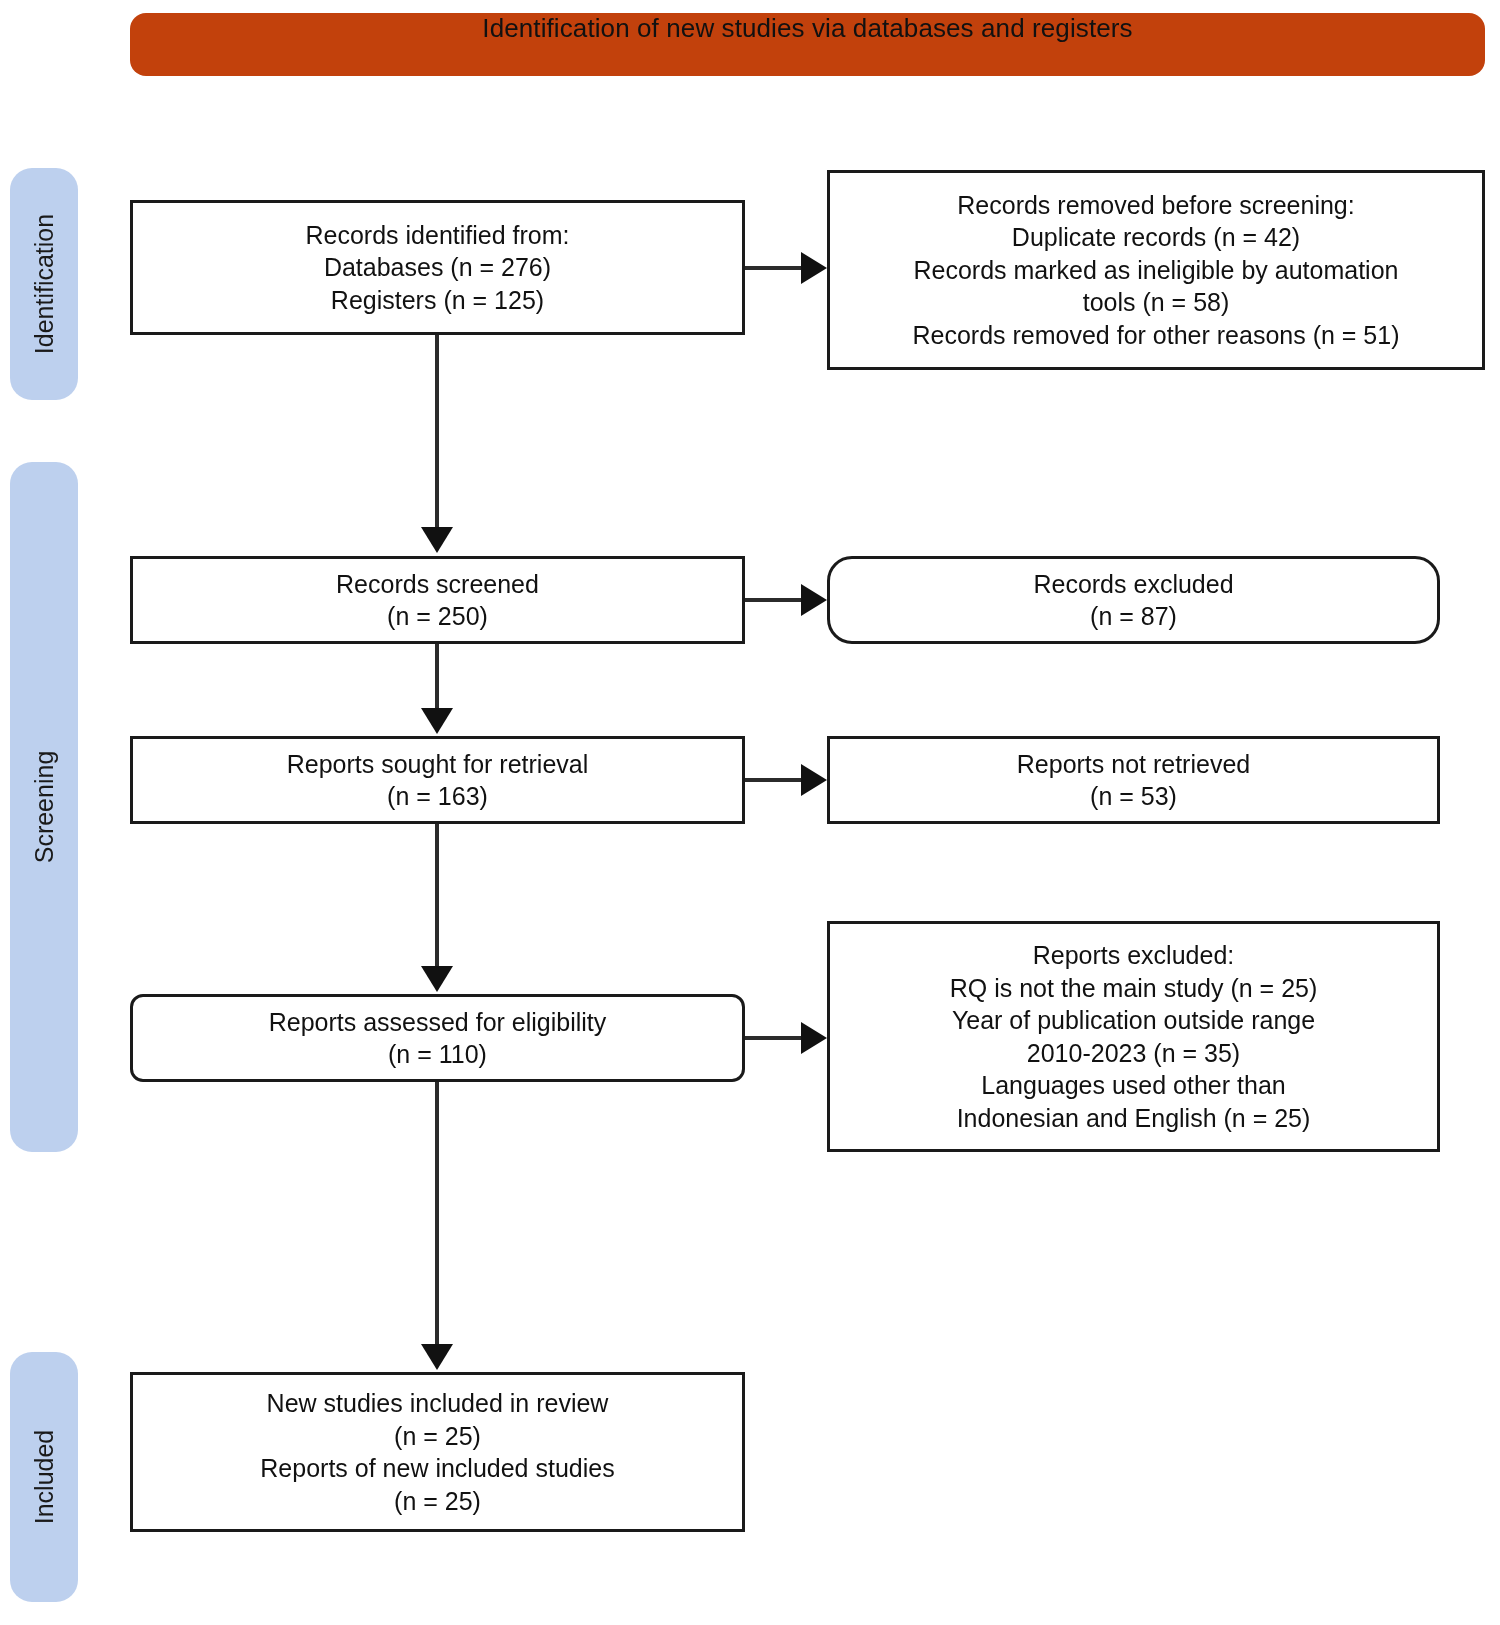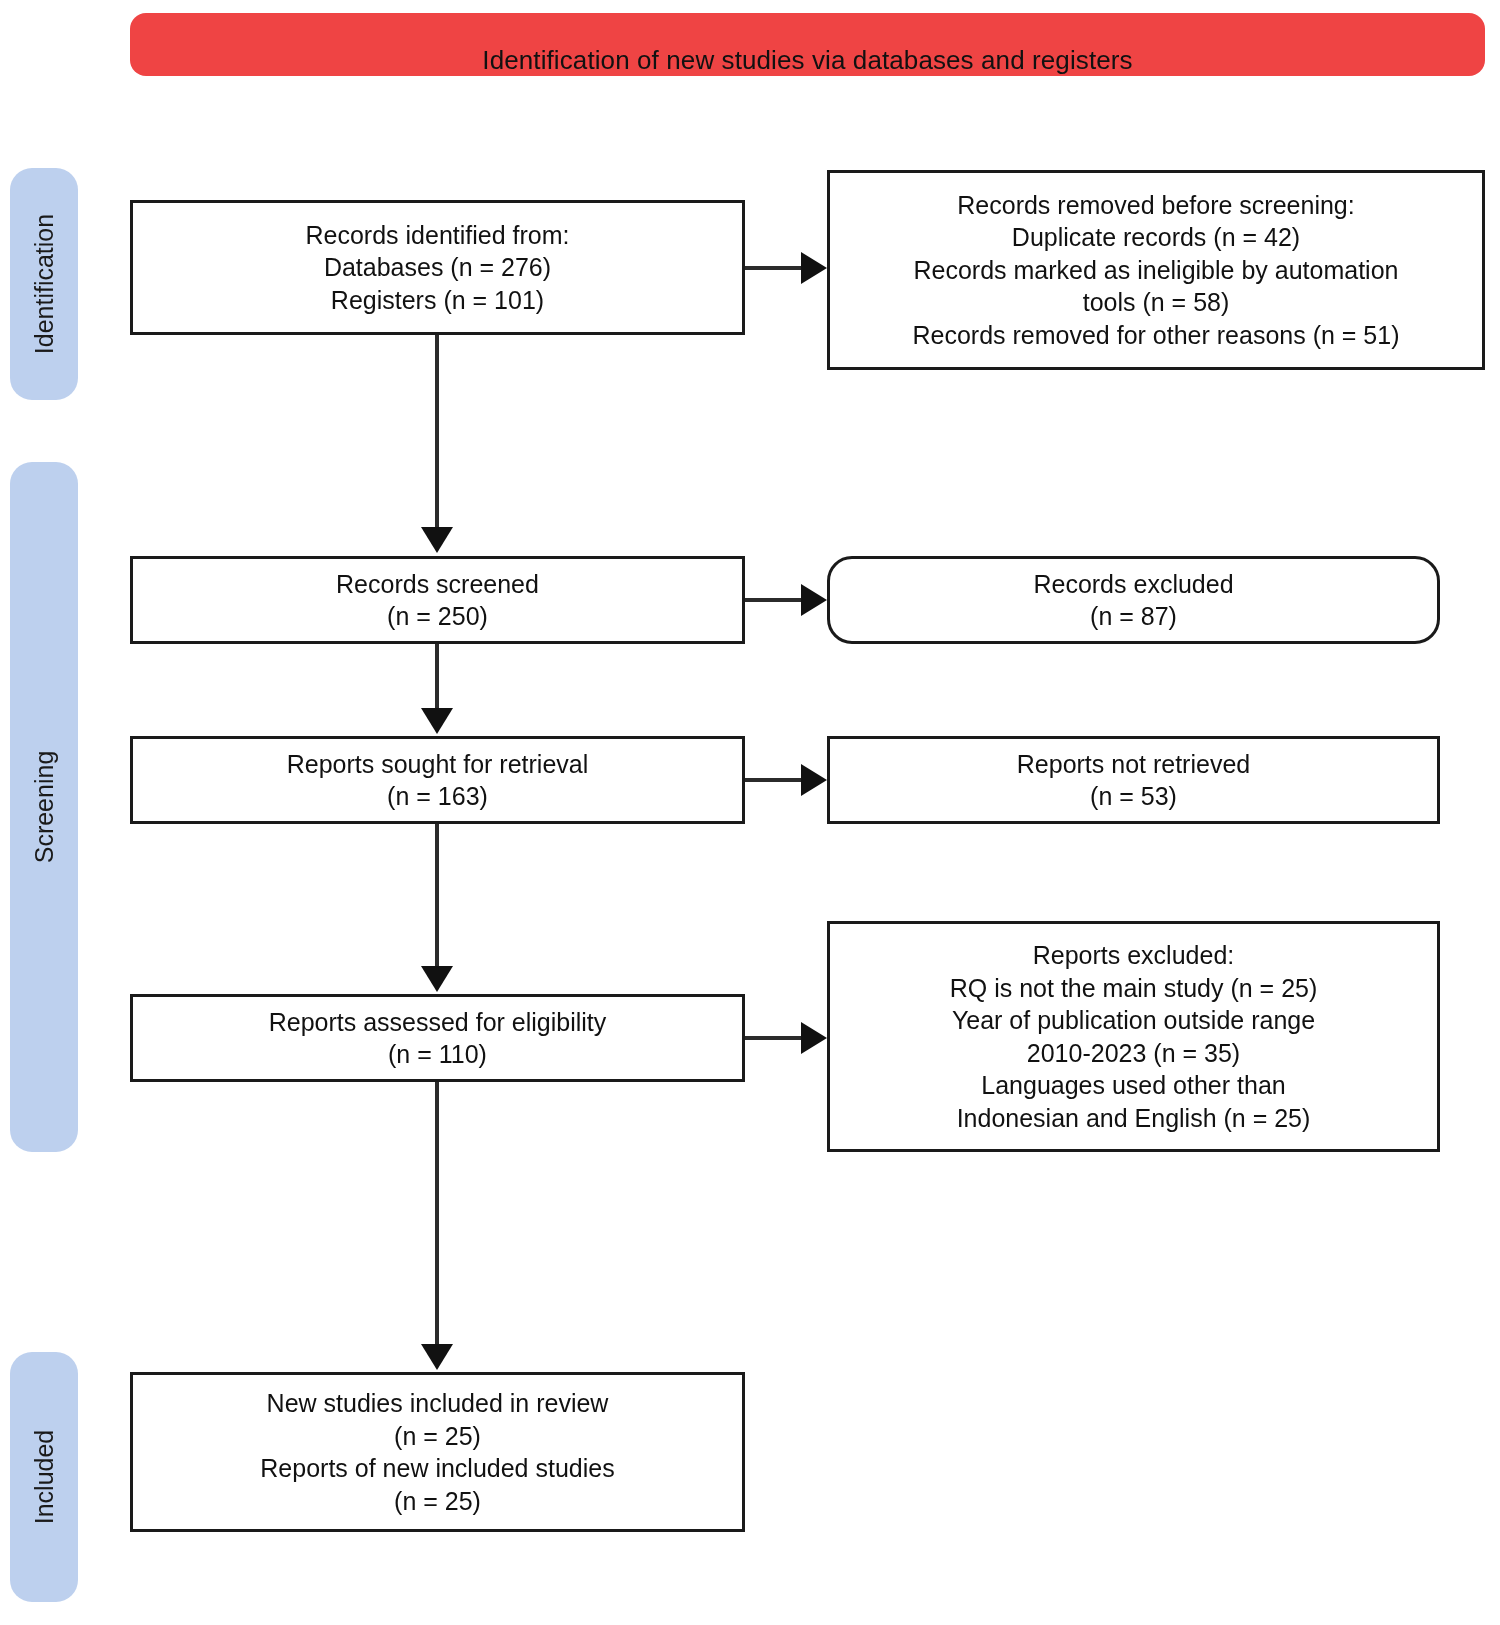--- a/index.html
+++ b/index.html
@@ -16,24 +16,24 @@
     overflow: hidden;
   }
 
   
   .banner {
     position: absolute;
     left: 130px;
     top: 13px;
     width: 1355px;
     height: 63px;
-    background: #ef4444;
+    background: #c2410c;
     border-radius: 16px;
     display: flex;
-    align-items: flex-end;
+    align-items: flex-start;
     justify-content: center;
   }
   .banner-label {
     font-size: 26px;
     color: #111111;
     letter-spacing: 0.1px;
     white-space: nowrap;
   }
 
   
@@ -75,21 +75,21 @@
     font-size: 25px;
     color: #111111;
     line-height: 1.30;
     white-space: nowrap;
   }
 
   
   #box-identified  { left: 130px; top: 200px;  width: 615px; height: 135px; }
   #box-screened    { left: 130px; top: 556px;  width: 615px; height: 88px;  }
   #box-sought      { left: 130px; top: 736px;  width: 615px; height: 88px;  }
-  #box-assessed    { left: 130px; top: 994px;  width: 615px; height: 88px;  }
+  #box-assessed    { left: 130px; top: 994px;  width: 615px; height: 88px; border-radius: 13px;  }
   #box-included    { left: 130px; top: 1372px; width: 615px; height: 160px; }
 
   
   #box-removed     { left: 827px; top: 170px;  width: 658px; height: 200px; }
   #box-excluded    { left: 827px; top: 556px;  width: 613px; height: 88px; border-radius: 25px;  }
   #box-notretrieved{ left: 827px; top: 736px;  width: 613px; height: 88px; text-align: center;  }
   #box-repexcluded { left: 827px; top: 921px;  width: 613px; height: 231px; }
   
   .v-shaft {
     position: absolute;
@@ -156,21 +156,21 @@
   <div class="stage-pill" id="pill-screening">
     <div class="stage-pill-label">Screening</div>
   </div>
   <div class="stage-pill" id="pill-included">
     <div class="stage-pill-label">Included</div>
   </div>
 
   <div class="flow-box" id="box-identified">
     <div class="line">Records identified from:</div>
     <div class="line">Databases (n = 276)</div>
-    <div class="line">Registers (n = 101)</div>
+    <div class="line">Registers (n = 125)</div>
   </div>
 
   <div class="flow-box" id="box-removed">
     <div class="line">Records removed before screening:</div>
     <div class="line">Duplicate records (n = 42)</div>
     <div class="line">Records marked as ineligible by automation</div>
     <div class="line">tools (n = 58)</div>
     <div class="line">Records removed for other reasons (n = 51)</div>
   </div>
 

